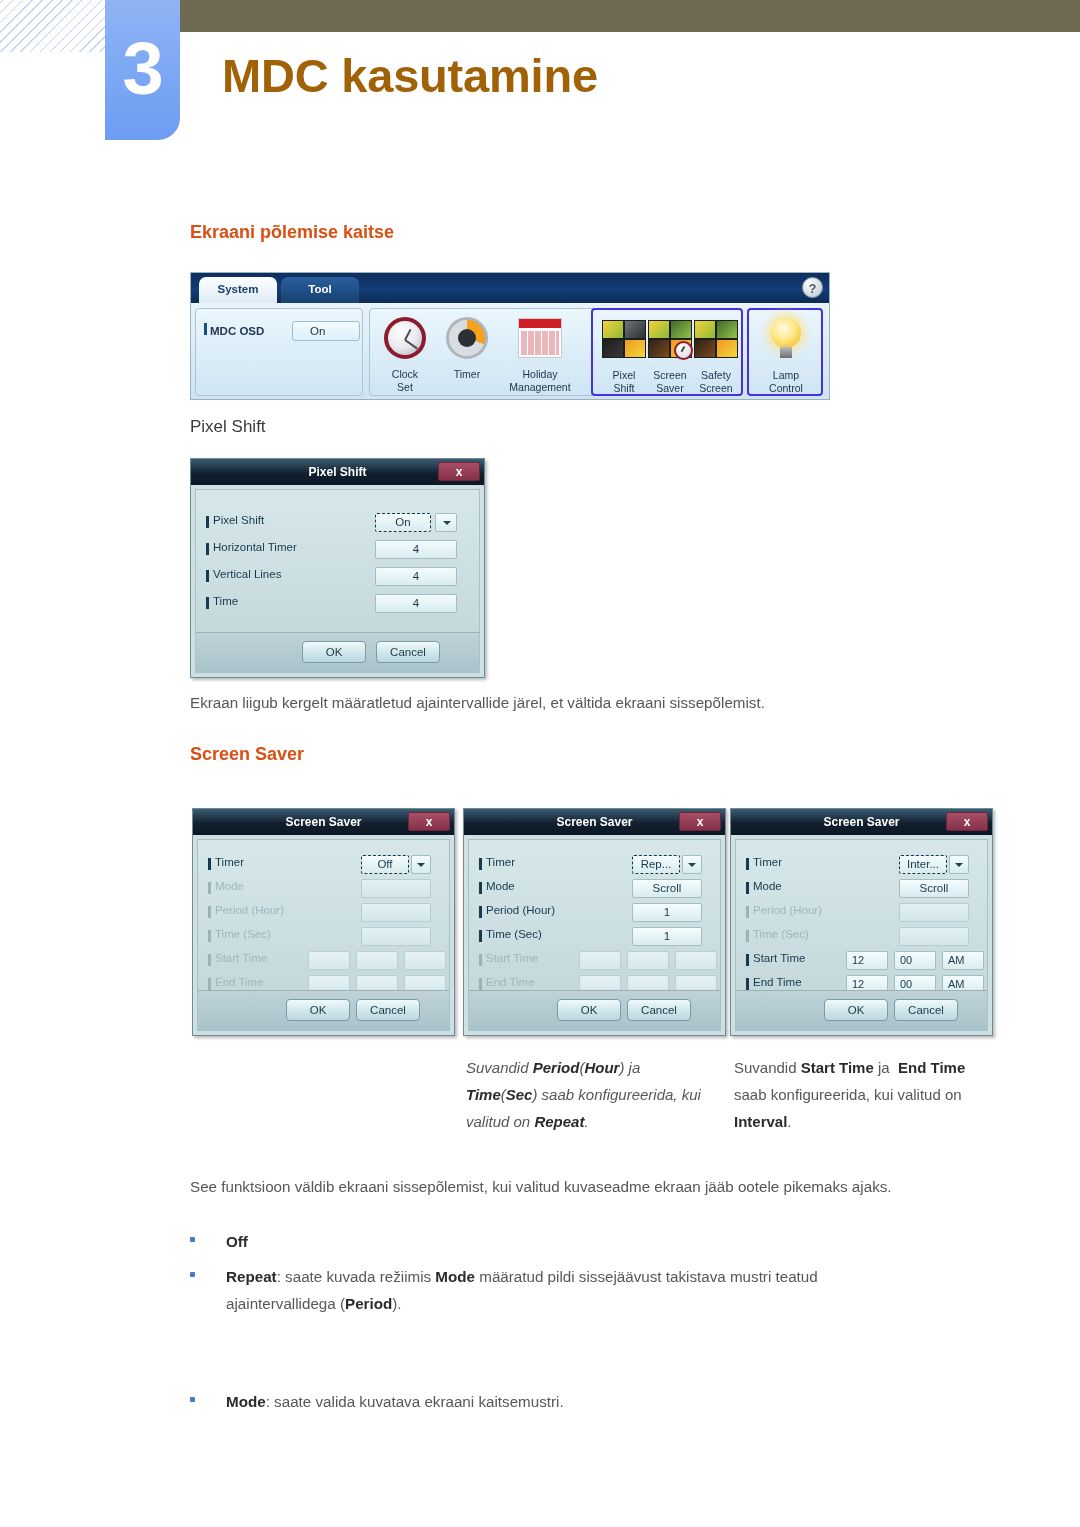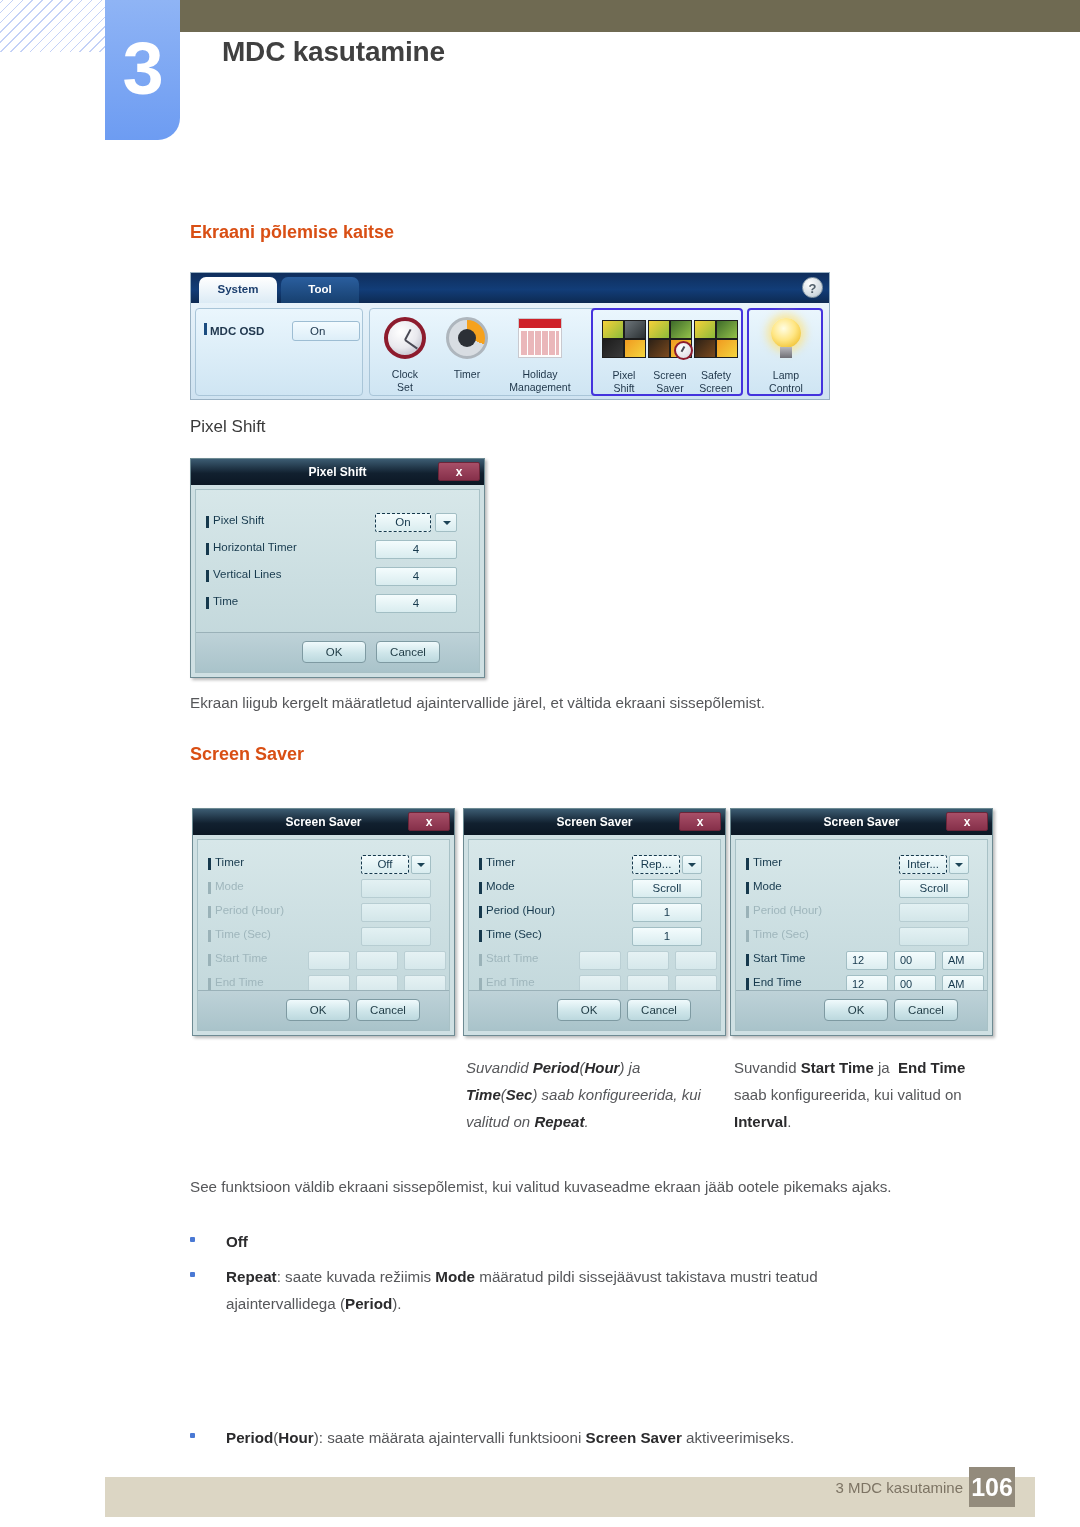--- a/index.html
+++ b/index.html
@@ -26,22 +26,22 @@
     position:absolute; left:105px; top:0; width:75px; height:140px;
     background:linear-gradient(180deg,#8fb4f5 0%, #6d9cf2 100%);
     border-bottom-right-radius:22px;
   }
   .chap-num {
     position:absolute; left:105px; top:14px; width:75px; height:110px;
     color:#ffffff; font-size:74px; font-weight:bold; line-height:110px;
     text-align:center; letter-spacing:-1px;
   }
   .chap-title {
-    position:absolute; left:222px; top:36px;
-    color:#404040; font-size:28px; font-weight:bold; letter-spacing:-.2px;
+    position:absolute; left:222px; top:48px;
+    color:#a16207; font-size:47px; font-weight:bold; letter-spacing:-.2px;
   }
 
   
   .h-section {
     position:absolute; color:#d94f14; font-size:18px; font-weight:bold;
   }
   .h-sub {
     position:absolute; color:#3a3a3a; font-size:17px; font-weight:normal;
   }
 
@@ -554,24 +554,20 @@
     <span class="dot"></span>
     <span class="btxt"><b>Off</b></span>
   </div>
 
   <div class="bullet-row" style="left:190px; top:1263px; width:740px;">
     <span class="dot"></span>
     <span class="btxt"><b>Repeat</b>: saate kuvada režiimis <b>Mode</b> määratud pildi sissejäävust takistava mustri teatud ajaintervallidega (<b>Period</b>).</span>
   </div>
 
 
-
-  <div class="bullet-row" style="left:190px; top:1424px; width:780px;">
+  <div class="bullet-row" style="left:190px; top:1388px; width:740px;">
     <span class="dot"></span>
-    <span class="btxt"><b>Period</b>(<b>Hour</b>): saate määrata ajaintervalli funktsiooni <b>Screen Saver</b> aktiveerimiseks.</span>
-  </div>
-
-  <div class="foot-bar">
-    <div class="foot-txt">3 MDC kasutamine</div>
-    <div class="foot-num">106</div>
-  </div>
+    <span class="btxt"><b>Mode</b>: saate valida kuvatava ekraani kaitsemustri.</span>
+  </div>
+
+
 
 </div>
 
 </body></html>

